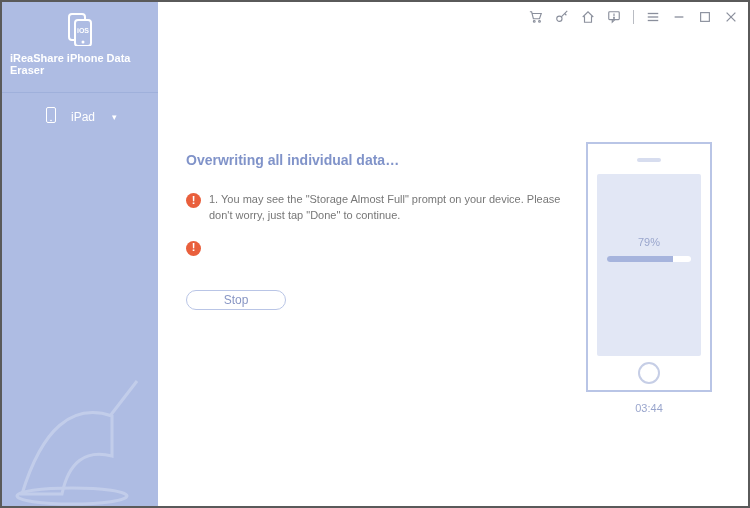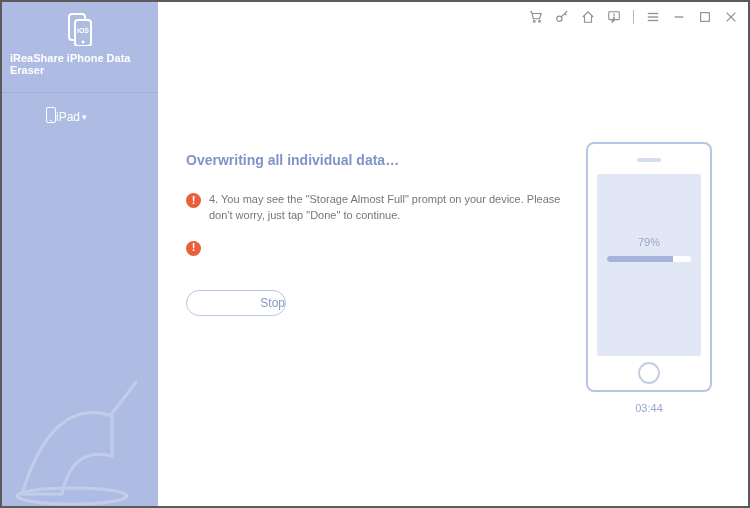--- a/index.html
+++ b/index.html
@@ -38,21 +38,21 @@
     justify-content:center;
     margin-bottom:6px;
   }
   .brand-icon svg { width: 34px; height: 34px; }
   .device-row {
     padding: 14px 0 14px 44px;
     color: #fff;
     font-size: 12px;
     display: flex;
     align-items: center;
-    gap: 0;
+    gap: 15px;
     cursor: pointer;
   }
   .device-row .phone-mini svg { width: 10px; height: 16px; }
   .device-row .chev { font-size: 9px; margin-left:2px;}
   .sidebar-decor {
     position: absolute;
     bottom: 0; left: 0;
     width: 100%;
     height: 150px;
     opacity: 0.25;
@@ -109,41 +109,40 @@
     font-size:11px;
     font-weight:bold;
     display:flex;
     align-items:center;
     justify-content:center;
     margin-top:1px;
   }
   .stop-btn {
     margin-top:18px;
     width:100px;
-    height:26px;
+    height:20px;
     border:1px solid #b9c5e6;
     border-radius:13px;
     background:#fff;
     color:#8896c4;
     font-size:12px;
     cursor:pointer;
-    text-align:right;
   }
   
   .device-wrap {
     position:absolute;
     right:36px;
     top:140px;
     text-align:center;
   }
   .device {
     width:126px;
     height:250px;
     border:2px solid #b9c5e6;
-    border-radius:8px;
+    border-radius:0;
     position:relative;
     background:#fff;
   }
   .speaker {
     position:absolute;
     top:14px; left:50%; transform:translateX(-50%);
     width:24px; height:4px;
     border-radius:2px;
     background:#d7ddef;
   }
@@ -221,21 +220,21 @@
     </svg>
   </aside>
 
   <main class="main">
 
     <div class="content">
       <div class="heading">Overwriting all individual data…</div>
 
       <div class="warn-row">
         <div class="warn-badge">!</div>
-        <div>4. You may see the "Storage Almost Full" prompt on your device. Please don't worry, just tap "Done" to continue.</div>
+        <div>1. You may see the "Storage Almost Full" prompt on your device. Please don't worry, just tap "Done" to continue.</div>
       </div>
       <div class="warn-row">
         <div class="warn-badge">!</div>
       </div>
 
       <button class="stop-btn">Stop</button>
     </div>
 
     <div class="device-wrap">
       <div class="device">

